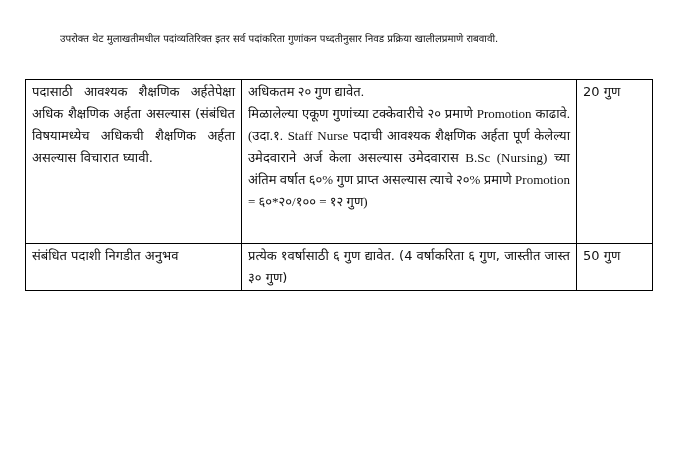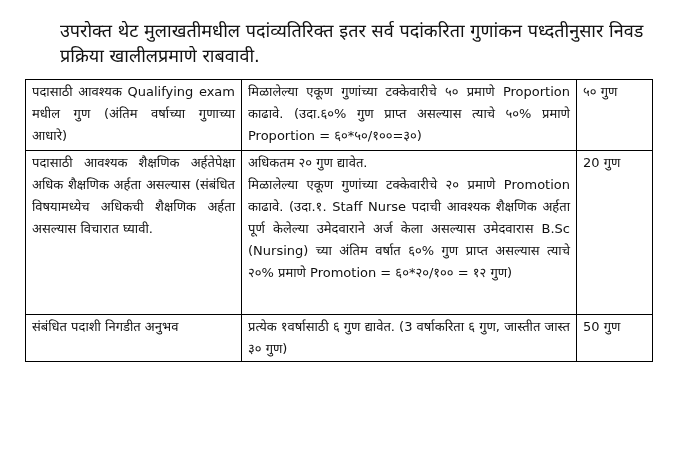--- a/index.html
+++ b/index.html
@@ -1,53 +1,48 @@
 <!DOCTYPE html>
 <html><head>
 <meta charset="utf-8">
 <style>
   html, body { margin: 0; padding: 0; background: #ffffff; }
   body { width: 680px; height: 457px; position: relative; overflow: hidden;
          font-family: "DejaVu Sans", "Liberation Sans", sans-serif; color: #111; }
-  .intro { position: absolute; left: 60px; top: 0; width: 600px;
-           font-size: 18px; line-height: 25px; }
+  .intro { position: absolute; left: 60px; top: 12px; width: 600px;
+           font-size: 10px; line-height: 34px; }
   table.marks { position: absolute; left: 25px; top: 79px; width: 627px;
                 border-collapse: collapse; table-layout: fixed; }
   table.marks td, table.marks th { border: 1.3px solid #000; vertical-align: top;
                 padding: 1px 6px; font-size: 13px; line-height: 22px; }
   table.marks th { font-weight: bold; vertical-align: middle; text-align: center;
                    font-size: 14px; height: 42px; padding: 0 4px; line-height: 21px; }
   col.c1 { width: 216px; } col.c2 { width: 335px; } col.c3 { width: 76px; }
   .just { text-align: justify; }
-  .small-line { display: block; }
+  .small-line { display: block; font-family: Liberation Serif, serif; }
 </style>
 </head>
 <body>
 
 <p class="intro">उपरोक्त थेट मुलाखतीमधील पदांव्यतिरिक्त इतर सर्व पदांकरिता गुणांकन पध्दतीनुसार निवड प्रक्रिया  खालीलप्रमाणे राबवावी.</p>
 
 <table class="marks">
   <colgroup>
       <col class="c1">
       <col class="c2">
       <col class="c3">
     </colgroup>
   <tbody>
-  <tr style="height:71px">
-    <td class="just">पदासाठी आवश्यक Qualifying exam मधील गुण (अंतिम वर्षाच्या गुणाच्या आधारे)</td>
-    <td class="just">मिळालेल्या एकूण गुणांच्या टक्केवारीचे ५० प्रमाणे Proportion काढावे. (उदा.६०% गुण प्राप्त असल्यास त्याचे ५०% प्रमाणे Proportion = ६०*५०/१००=३०)</td>
-    <td>५० गुण</td>
-  </tr>
   <tr style="height:164px">
     <td class="just">पदासाठी आवश्यक शैक्षणिक अर्हतेपेक्षा अधिक शैक्षणिक अर्हता असल्यास (संबंधित विषयामध्येच अधिकची शैक्षणिक अर्हता असल्यास विचारात घ्यावी.</td>
     <td class="just">
       <span class="small-line">अधिकतम २० गुण द्यावेत.</span>
       <span class="small-line">मिळालेल्या एकूण गुणांच्या टक्केवारीचे २० प्रमाणे Promotion काढावे. (उदा.१. Staff Nurse पदाची आवश्यक शैक्षणिक अर्हता पूर्ण केलेल्या उमेदवाराने अर्ज केला असल्यास उमेदवारास B.Sc (Nursing) च्या अंतिम वर्षात ६०% गुण प्राप्त असल्यास त्याचे २०% प्रमाणे Promotion = ६०*२०/१०० = १२ गुण)</span>
     </td>
     <td>20 गुण</td>
   </tr>
   <tr style="height:46px">
     <td>संबंधित पदाशी निगडीत अनुभव</td>
-    <td class="just">प्रत्येक १वर्षासाठी ६ गुण द्यावेत. (3 वर्षाकरिता ६ गुण, जास्तीत जास्त ३० गुण)</td>
+    <td class="just">प्रत्येक १वर्षासाठी ६ गुण द्यावेत. (4 वर्षाकरिता ६ गुण, जास्तीत जास्त ३० गुण)</td>
     <td>50 गुण</td>
   </tr>
 </tbody>
   </table>
 
 </body></html>

